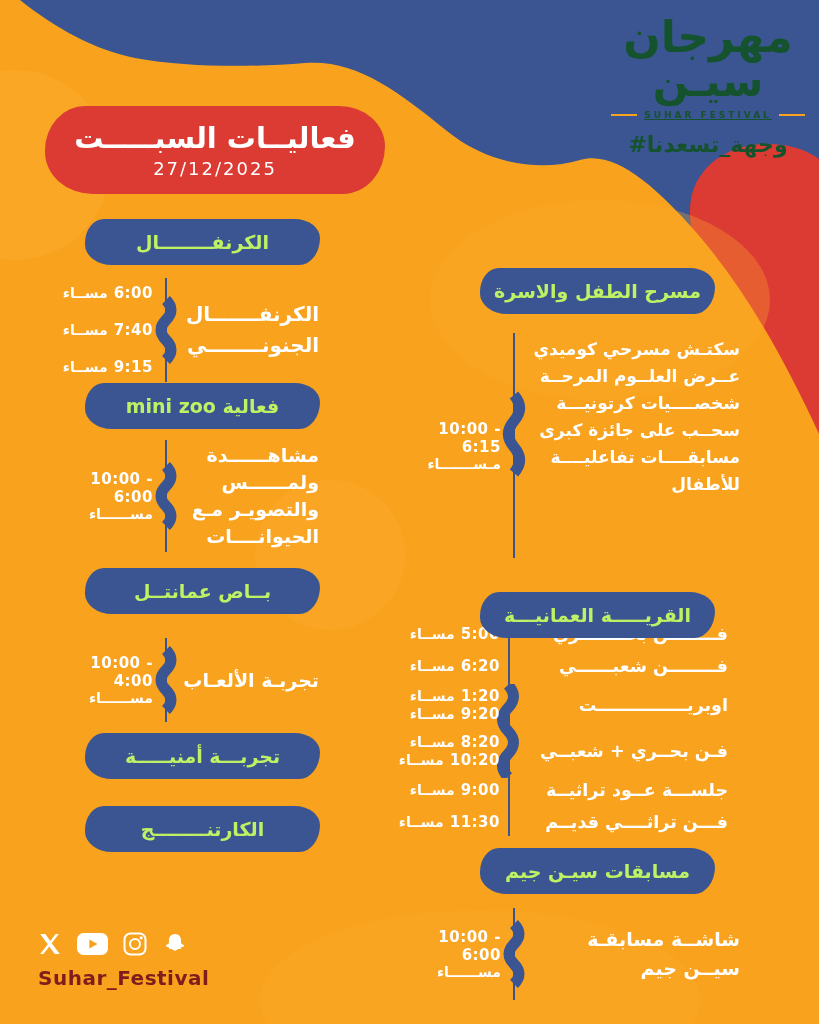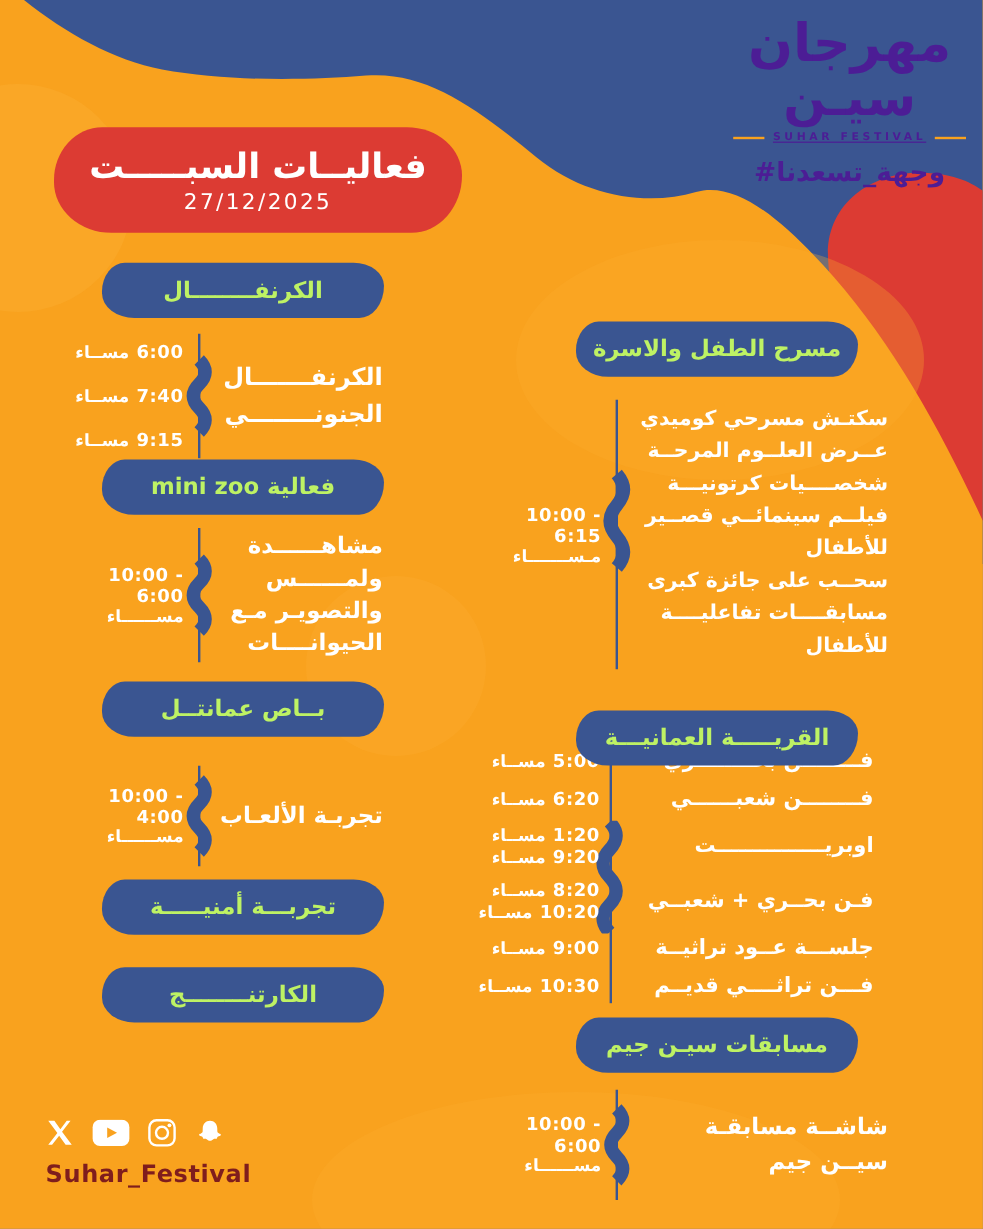--- a/index.html
+++ b/index.html
@@ -5,21 +5,21 @@
   html,body{margin:0;padding:0;background:#888;}
   .poster{
     position:relative; width:819px; height:1024px; overflow:hidden;
     font-family:"DejaVu Sans", sans-serif;
     background:#F9A21E;
   }
   .bg{position:absolute;inset:0;z-index:0;}
   .layer{position:absolute;z-index:1;}
 
   
-  .logo{left:606px;top:14px;width:204px;text-align:center;color:#4c1d95;}
+  .logo{left:606px;top:14px;width:204px;text-align:center;color:#14532d;}
   .logo .l1{font-size:44px;font-weight:bold;line-height:46px;}
   .logo .l2{font-size:42px;font-weight:bold;line-height:44px;letter-spacing:4px;}
   .logo .sub{display:flex;align-items:center;justify-content:center;gap:7px;margin-top:6px;text-decoration:underline;}
   .logo .sub .ln{width:26px;height:2px;background:#F9A21E;}
   .logo .sub .st{font-size:9px;letter-spacing:3px;font-weight:bold;}
   .logo .tag{font-size:22px;font-weight:bold;margin-top:12px;}
 
   
   .title-pill{
     left:45px;top:106px;width:340px;height:88px;background:#DC3B33;
@@ -208,21 +208,20 @@
       <span class="suffix">مـســـــــاء</span>
     </div>
     <svg class="bracket" width="26" height="225" viewBox="0 0 26 225">
       <line x1="13" y1="0" x2="13" y2="225" stroke="#3A5591" stroke-width="2"></line>
       <path d="M13,62 q11,13 0,26 q-11,13 0,26 q11,13 0,26" stroke="#3A5591" stroke-width="11" fill="none"></path>
     </svg>
     <div class="events">
       <div>سكتـش مسرحي كوميدي</div>
       <div>عــرض العلــوم المرحــة</div>
       <div>شخصــــيات كرتونيـــة</div>
-      <div>فيلــم سينمائــي قصــير للأطفال</div>
       <div>سحــب على جائزة كبرى</div>
       <div>مسابقــــات تفاعليــــة للأطفال</div>
     </div>
   </div>
 
   <div class="layer pill" style="left:480px;top:592px;" dir="rtl">
     <span>القريـــــة العمانيـــة</span>
   </div>
 
   <div class="village-body">
@@ -281,21 +280,21 @@
               <span class="suffix">مســاء</span>
               <span class="digits">9:00</span>
             </div>
         </div>
         <div class="ev">جلســـة عــود تراثيــة</div>
       </div>
       <div class="v-row h32">
         <div class="time-cell">
           <div class="trow">
               <span class="suffix">مســاء</span>
-              <span class="digits">10:30</span>
+              <span class="digits">11:30</span>
             </div>
         </div>
         <div class="ev">فـــن تراثــــي قديــم</div>
       </div>
     </div>
   </div>
 
   <div class="layer pill" style="left:480px;top:848px;" dir="rtl">
     <span>مسابقات سيـن جيم</span>
   </div>

